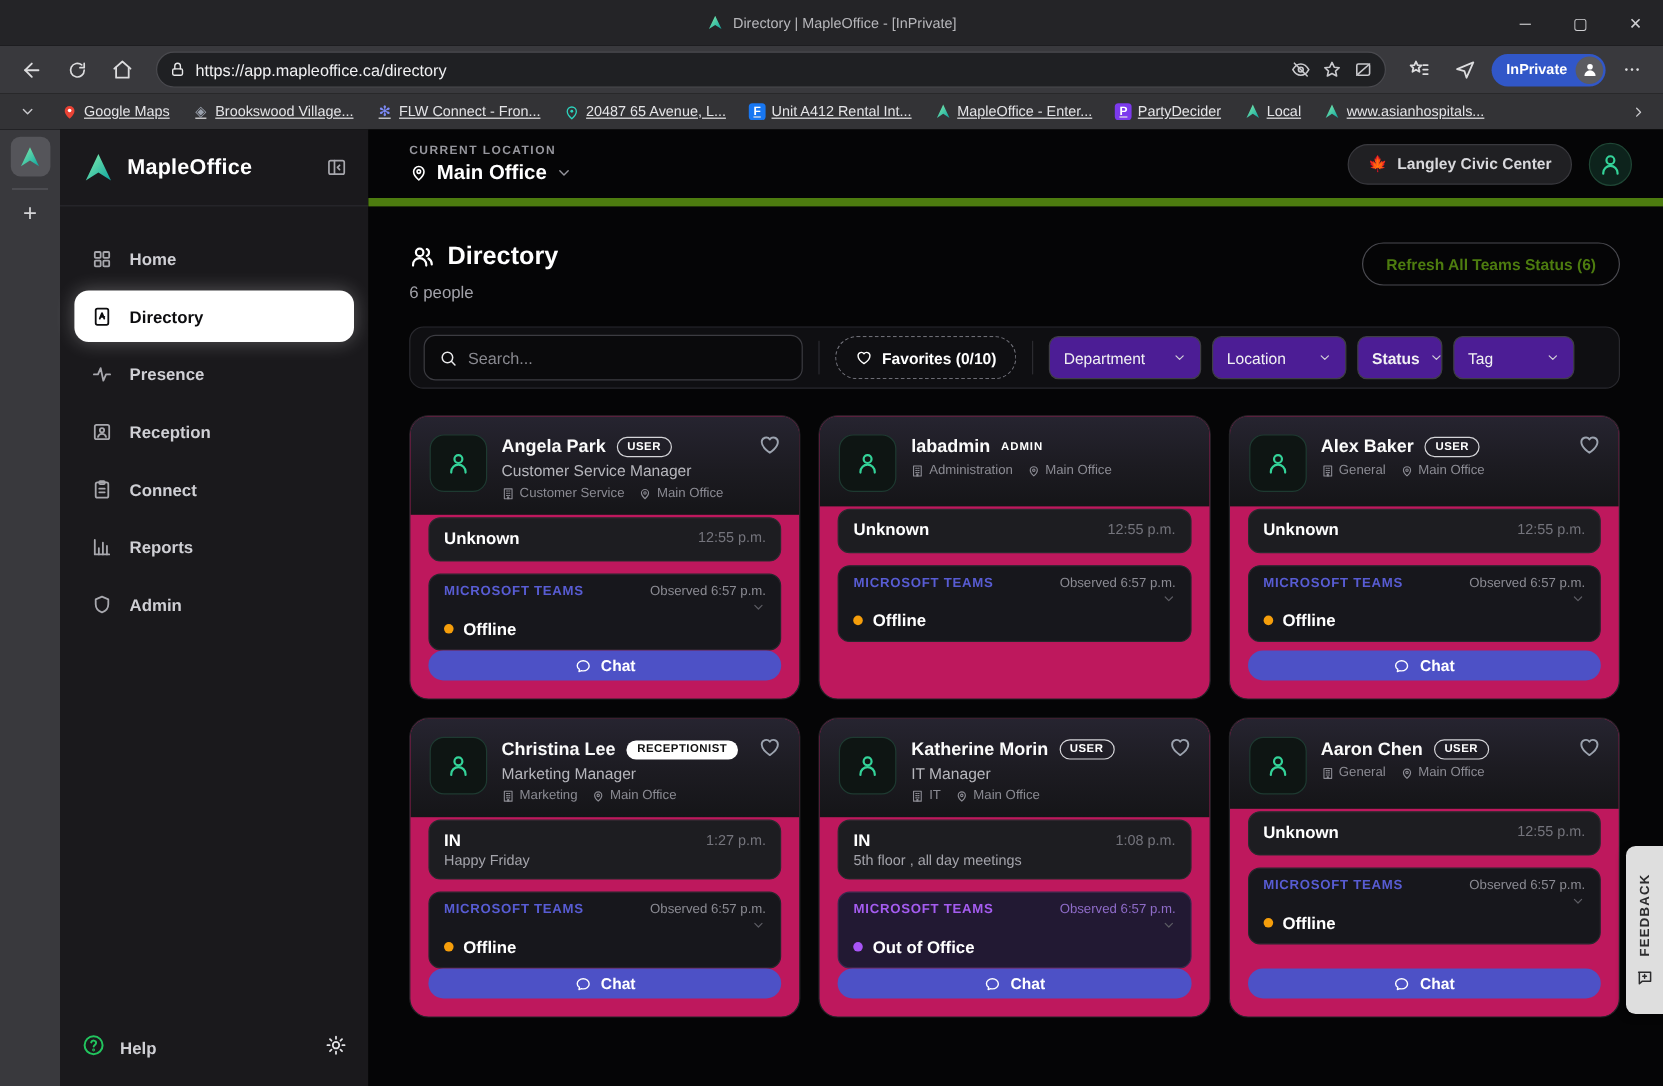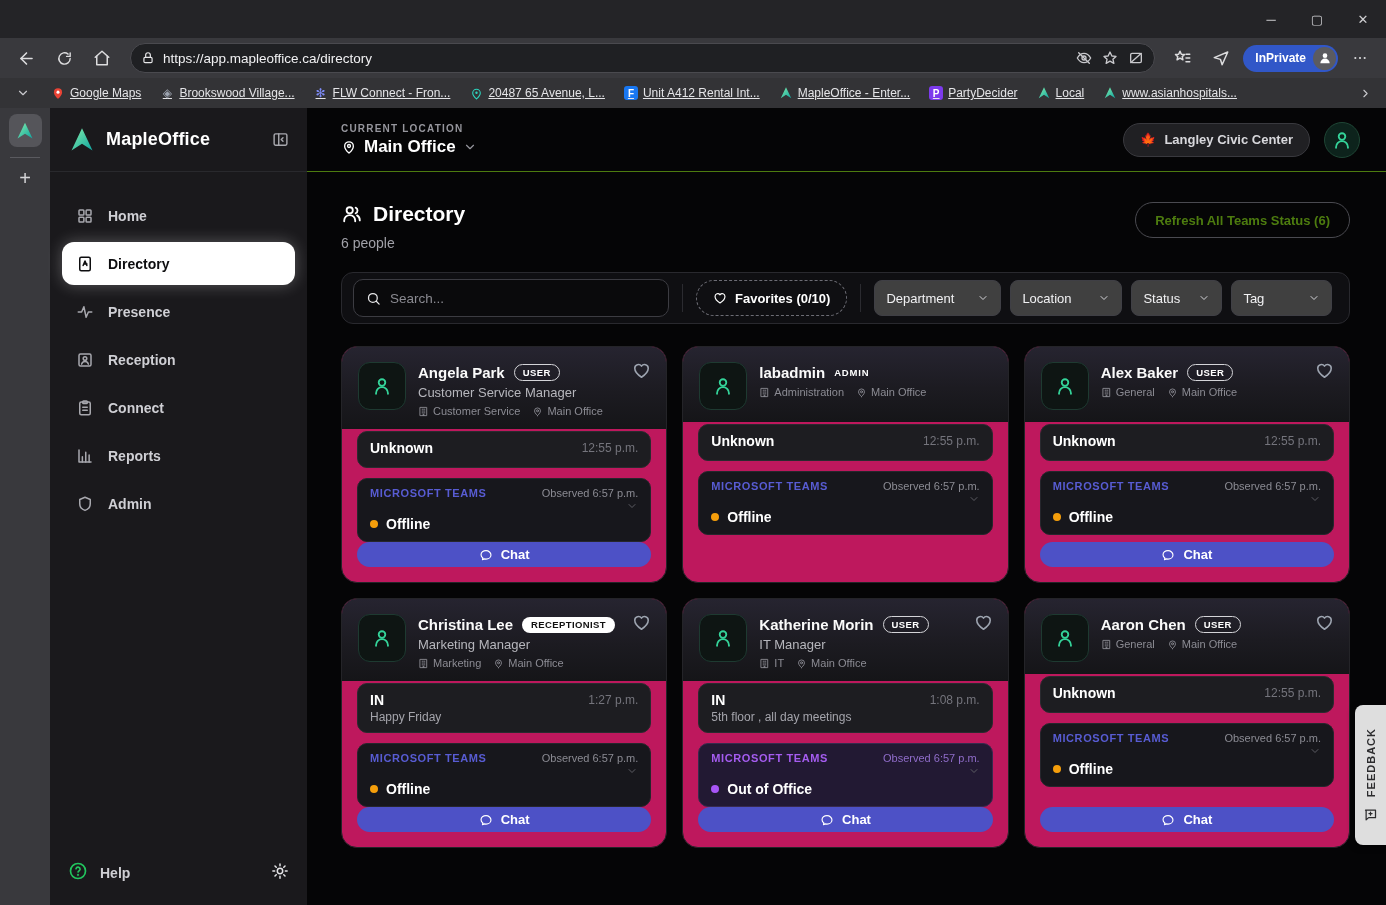--- a/index.html
+++ b/index.html
@@ -46,21 +46,21 @@
   .nav-item { height:43px; display:flex; align-items:center; gap:14px; padding:0 14px; border-radius:12px;
               font-size:14px; font-weight:600; color:#cfcfd4; }
   .nav-item .nico { color:#a8a8ae; }
   .nav-item.active { background:#fff; color:#0d0d0f; box-shadow:0 0 16px rgba(255,255,255,.28); }
   .nav-item.active .nico { color:#0d0d0f; }
   .side-foot { margin-top:auto; padding:18px 18px 24px; display:flex; align-items:center; }
   .help { display:flex; align-items:flex-end; gap:12px; font-size:14px; font-weight:600; color:#cfcfd4; }
   .sun { margin-left:auto; color:#e4e4e7; }
 
   .main { flex:1; display:flex; flex-direction:column; background:#050506; position:relative; }
-  .main-head { height:64px; border-bottom:1px solid #4d7c0f; display:flex; align-items:center; padding:0 26px 0 34px; }
+  .main-head { height:64px; border-bottom:7px solid #4d7c0f; display:flex; align-items:center; padding:0 26px 0 34px; }
   .loc-block { display:flex; flex-direction:column; gap:3px; }
   .loc-label { font-size:10px; font-weight:700; letter-spacing:1.2px; color:#96969d; }
   .loc-row { display:flex; align-items:center; gap:7px; color:#fff; }
   .loc-name { font-size:17px; font-weight:800; }
   .head-right { margin-left:auto; display:flex; align-items:center; gap:14px; }
   .site-pill { height:34px; background:#202023; border:1px solid #39393e; border-radius:17px;
                display:flex; align-items:center; gap:8px; padding:0 16px; font-size:13px; font-weight:700; color:#d8d8dc; }
   .head-avatar { width:36px; height:36px; border-radius:50%; background:#0d231c; border:1.5px solid #1f4635;
                  display:flex; align-items:center; justify-content:center; color:#34d399; }
 
@@ -74,25 +74,25 @@
 
   .filterbar { margin-top:21px; height:52px; background:#0f0f12; border:1px solid #29292e; border-radius:12px;
                display:flex; align-items:center; padding:0 11px; gap:13px; }
   .search-box { width:316px; height:38px; background:#0a0a0c; border:1px solid #3c3c42; border-radius:10px;
                 display:flex; align-items:center; gap:9px; padding:0 12px; }
   .search-box input { flex:1; background:transparent; border:0; outline:0; color:#e8e8ea; font-size:13.5px; font-family:inherit; }
   .search-box input::placeholder { color:#8a8a91; }
   .v-div { width:1px; height:28px; background:#2b2b30; }
   .fav-pill { height:36px; border:1.5px dashed #6d6d75; border-radius:18px; display:flex; align-items:center;
               gap:8px; padding:0 16px; font-size:13px; font-weight:700; color:#fff; background:transparent; font-family:inherit; }
-  .filter-select { height:36px; background:#404040; border:1px solid #3f3f45; border-radius:8px;
+  .filter-select { height:36px; background:#4c1d95; border:1px solid #3f3f45; border-radius:8px;
                    display:flex; align-items:center; padding:0 11px; font-size:13px; color:#f1f1f3; gap:8px; }
   .filter-select .sel-label { flex:1; }
   .filter-select.w-dept { width:127px; } .filter-select.w-loc { width:112px; }
-  .filter-select.w-status { width:91px; } .filter-select.w-tag { width:101px; }
+  .filter-select.w-status { width:71px;font-weight:bold; } .filter-select.w-tag { width:101px; }
 
   
   .grid { margin-top:22px; display:grid; grid-template-columns:repeat(3,1fr); gap:15px; }
   .card { background:#be185d; border:1px solid #242428; border-radius:16px; display:flex; flex-direction:column;
           padding-bottom:15px; position:relative; overflow:hidden; }
   .card-top { padding:15px 16px 12px; background:linear-gradient(180deg,#262430 0%,#1c1b21 55%,#151518 100%);
               display:flex; gap:12px; }
   .avatar { width:48px; height:48px; border-radius:12px; background:#0e1513; border:1px solid #1e3a31;
             display:flex; align-items:center; justify-content:center; color:#34d399; flex:none; }
   .p-info { flex:1; min-width:0; padding-top:2px; }
@@ -133,20 +133,34 @@
   
   .feedback-tab { position:absolute; right:0; top:705px; width:31px; height:140px; background:#dedede;
                   border-radius:8px 0 0 8px; display:flex; flex-direction:column; align-items:center;
                   justify-content:center; gap:9px; color:#2c2c2e; box-shadow:-2px 2px 6px rgba(0,0,0,.4); }
   .feedback-text { writing-mode:vertical-rl; transform:rotate(180deg); font-size:11px; font-weight:700; letter-spacing:1px; }
 </style>
 </head>
 <body>
 
 <div class="titlebar">
+  <div class="win-title">
+    <span>
+        <svg width="14" height="14" viewBox="0 0 24 24">
+          <defs>
+            <linearGradient id="g0" x1="0" y1="0" x2="1" y2="1">
+              <stop offset="0" stop-color="#86efac"></stop>
+              <stop offset="1" stop-color="#0ea5a0"></stop>
+            </linearGradient>
+          </defs>
+          <polygon points="12,2 21,21 12,15.2 3,21" fill="url(#g0)"></polygon>
+        </svg>
+      </span>
+    <span>Directory | MapleOffice - [InPrivate]</span>
+  </div>
   <div class="win-controls">
     <div class="win-btn">─</div>
     <div class="win-btn">▢</div>
     <div class="win-btn">✕</div>
   </div>
 </div>
 
 <div class="toolbar">
   <div class="tb-icon">
       <svg width="19" height="19" viewBox="0 0 24 24" fill="none" stroke="currentColor" stroke-width="2" stroke-linecap="round" stroke-linejoin="round">

